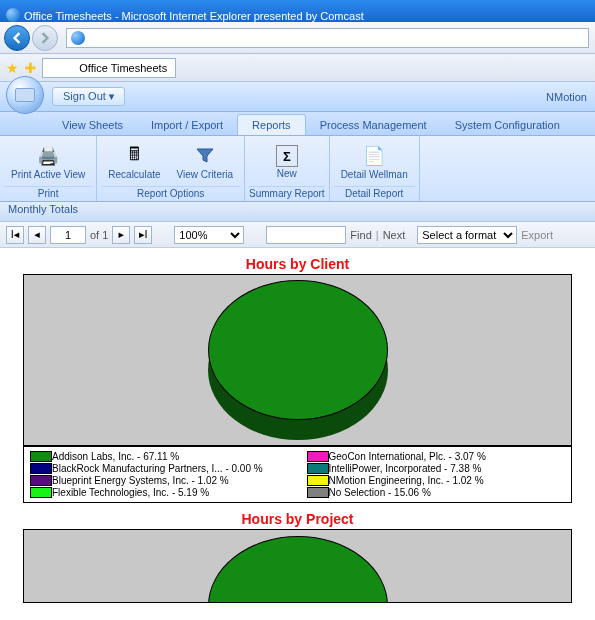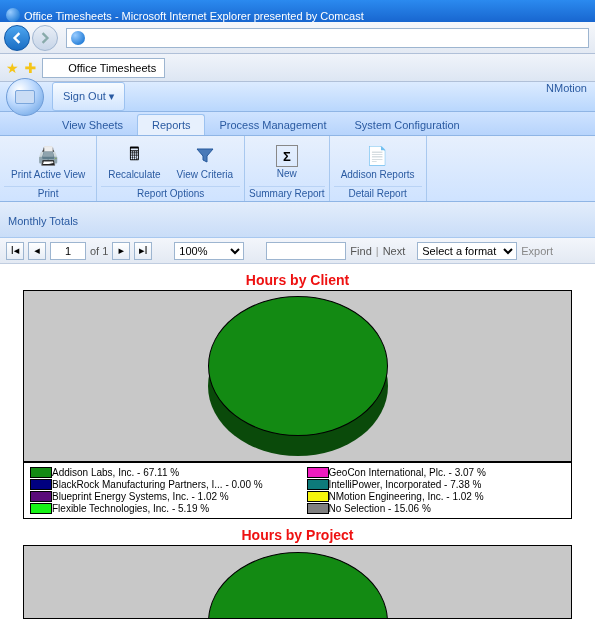--- a/index.html
+++ b/index.html
@@ -7,37 +7,37 @@
 .titlebar{background:linear-gradient(#2b8aef,#1866cf);height:22px;color:#fff;display:flex;align-items:flex-end;padding:0 6px;font-size:12px}
 .titlebar .ie-icon{width:14px;height:14px;margin-right:4px;background:radial-gradient(circle at 30% 30%,#9cf,#06c);border-radius:50%}
 .navbar{background:linear-gradient(#f6f8fb,#e3e9f3);height:32px;display:flex;align-items:center;border-bottom:1px solid #b0c0d8;padding-left:4px}
 .nav-btn{width:26px;height:26px;border-radius:50%;background:linear-gradient(#4da6f0,#1a6dc3);border:1px solid #0d56a6;display:flex;align-items:center;justify-content:center;margin-right:2px}
 .nav-btn.fwd{background:linear-gradient(#e8eef6,#c7d5e8);border-color:#a0b5d0}
 .nav-btn svg{width:12px;height:12px}
 .addr{flex:1;height:20px;background:#fff;border:1px solid #9db5d0;margin:0 6px;display:flex;align-items:center;padding-left:4px}
 .addr .ie-icon{width:14px;height:14px;margin-right:4px;background:radial-gradient(circle at 30% 30%,#9cf,#06c);border-radius:50%;flex:none}
 .favbar{background:linear-gradient(#f0f4fa,#dde6f3);height:28px;display:flex;align-items:center;border-bottom:1px solid #b0c0d8;padding-left:6px;gap:6px}
 .star{color:#f5c518;font-size:14px}
-.tab{background:#fff;border:1px solid #9db5d0;height:20px;display:flex;align-items:center;padding:0 8px;gap:5px}
-.ribbon-top{background:linear-gradient(#dcebff,#b9d7fd);height:30px;display:flex;border-bottom:1px solid #8fb5e5;position:relative}
+.tab{background:#fff;border:1px solid #9db5d0;height:20px;display:flex;align-items:center;padding:0 8px;gap:16px}
+.ribbon-top{background:linear-gradient(#dcebff,#b9d7fd);height:30px;display:flex;align-items:center;border-bottom:1px solid #8fb5e5;position:relative}
 .orb{width:38px;height:38px;border-radius:50%;background:radial-gradient(circle at 35% 30%,#fff,#b9d7fd 45%,#5f9bdf 100%);border:1px solid #6e9cd8;margin:-4px 8px 0 6px;display:flex;align-items:center;justify-content:center}
 .orb-inner{width:20px;height:14px;background:#c9dcf5;border:1px solid #7aa6dc;border-radius:2px}
 .signout{background:linear-gradient(#f7fbff,#d2e5fe);border:1px solid #9cc2f0;border-radius:3px;padding:2px 10px;color:#2a5aa1;cursor:pointer}
 .user{position:absolute;right:8px;color:#2a5aa1}
 .menubar{background:linear-gradient(#cfe3ff,#b7d4fc);height:24px;display:flex;align-items:end;padding-left:48px;border-bottom:1px solid #8fb5e5}
 .menu{color:#2a5aa1;padding:4px 14px;cursor:pointer}
 .menu.active{background:#e7f0fd;border:1px solid #9cc2f0;border-bottom:none;border-radius:3px 3px 0 0}
 .ribbon{background:linear-gradient(#e7f0fd,#cfe3ff);height:66px;display:flex;border-bottom:1px solid #8fb5e5}
 .group{border-right:1px solid #a8c8ef;display:flex;flex-direction:column;align-items:center;padding:2px 4px}
 .group-body{display:flex;flex:1;gap:2px}
 .rbtn{display:flex;flex-direction:column;align-items:center;justify-content:center;padding:2px 6px;cursor:pointer;border:1px solid transparent;border-radius:2px}
 .rbtn .ico{width:24px;height:24px;display:flex;align-items:center;justify-content:center;font-size:18px}
 .rbtn .lbl{font-size:10px;color:#2a5aa1;text-align:center;line-height:1.1;margin-top:1px}
 .group-title{font-size:10px;color:#2a5aa1;text-align:center;border-top:1px solid #b9d3f5;width:100%;padding-top:1px}
-.subbar{background:linear-gradient(#e3edfb,#c9ddf8);height:36px;color:#2a5aa1;padding:13px 8px;border-bottom:1px solid #a8c8ef}
+.subbar{background:linear-gradient(#e3edfb,#c9ddf8);height:20px;color:#2a5aa1;padding:1px 8px;border-bottom:1px solid #a8c8ef}
 .toolbar{background:linear-gradient(#f3f6fb,#e3e9f3);height:26px;display:flex;align-items:center;padding:0 6px;gap:4px;border-bottom:1px solid #c0cde0}
 .toolbar button,.toolbar select,.toolbar input{font-size:11px;border:1px solid #9db5d0;background:#fff;height:18px}
 .toolbar .pgbtn{width:18px;background:linear-gradient(#fff,#e7edf6);cursor:pointer}
 .toolbar input[type=text]{width:36px;text-align:center}
 .content{padding:6px 23px 0;height:calc(620px - 22px - 32px - 28px - 30px - 24px - 66px - 20px - 26px);overflow:hidden}
 .chart-title{color:#e11;text-align:center;font-weight:bold;font-size:14px;padding:2px 0}
 .chart-box{border:1px solid #000;background:#c8c8c8;height:172px;display:flex;align-items:center;justify-content:center;position:relative}
 .legend{border:1px solid #000;background:#fff;padding:4px 6px;display:grid;grid-template-columns:1fr 1fr;column-gap:18px;row-gap:1px;margin-top:0}
 .leg{display:flex;align-items:center;}
 .sw{width:22px;height:11px;border:1px solid #000;flex:none}
@@ -83,20 +83,21 @@
 <div class="ribbon-top">
   <div class="orb">
       <div class="orb-inner"></div>
     </div>
   <button class="signout"><span>Sign Out</span> ▾</button>
   <span class="user">NMotion</span>
 </div>
 
 <div class="menubar">
   <div class="menu">View Sheets</div>
+  <div class="menu">Import / Export</div>
   <div class="menu active">Reports</div>
   <div class="menu">Process Management</div>
   <div class="menu">System Configuration</div>
 </div>
 
 <div class="ribbon">
   <div class="group">
     <div class="group-body">
       <div class="rbtn">
         <div class="ico">🖨️</div>
@@ -128,21 +129,21 @@
         <div class="ico" style="border:1px solid #888;width:22px;height:22px;font-size:13px;font-weight:bold">Σ</div>
         <div class="lbl">New</div>
       </div>
     </div>
     <div class="group-title">Summary Report</div>
   </div>
   <div class="group">
     <div class="group-body">
       <div class="rbtn">
         <div class="ico">📄</div>
-        <div class="lbl">Addison Reports</div>
+        <div class="lbl">Detail Wellman</div>
       </div>
     </div>
     <div class="group-title">Detail Report</div>
   </div>
 </div>
 
 <div class="subbar">Monthly Totals</div>
 
 <div class="toolbar">
   <button class="pgbtn">I◂</button>

